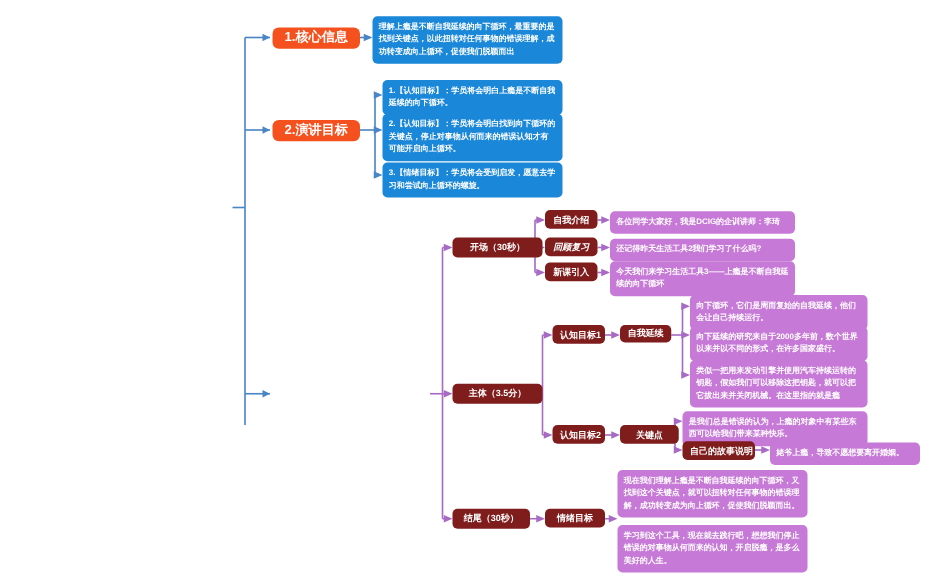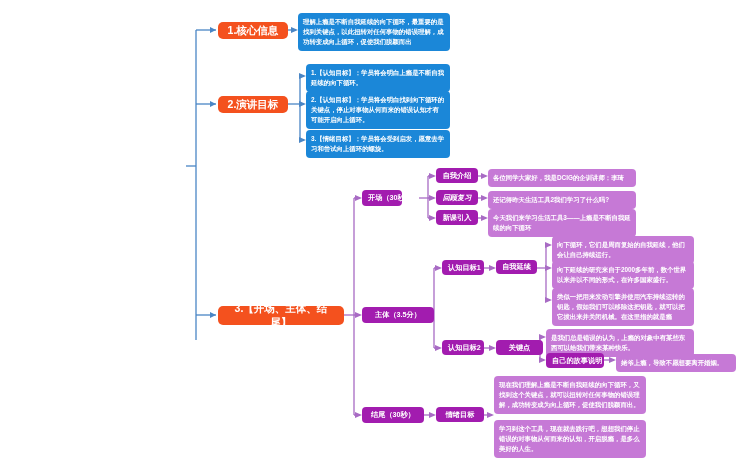--- a/index.html
+++ b/index.html
@@ -29,21 +29,21 @@
     padding:1px 7px;justify-content:center;text-align:center;
   }
   
   .blue{
     background:#1b87d8;color:#ffffff;border-radius:4px;
     font-size:6.4px;line-height:1.55;font-weight:700;
     padding:4px 5px;
   }
   
   .plabel{
-    background:#a21caf;color:#ffffff;border-radius:4px;
+    background:#7f1d1d;color:#ffffff;border-radius:4px;
     font-size:7.2px;font-weight:700;line-height:1.3;
     padding:3px 6px;justify-content:flex-start;text-align:center;white-space:nowrap;
   }
   
   .pbody{
     background:#c679d6;color:#ffffff;border-radius:4px;
     font-size:6.4px;line-height:1.55;font-weight:700;
     padding:4px 5px;
   }
 </style>
@@ -190,25 +190,22 @@
   <div class="node blue" style="left:306px;top:64px;width:144px;">
     <span class="txt">1.【认知目标】：学员将会明白上瘾是不断自我延续的向下循环。</span>
   </div>
   <div class="node blue" style="left:306px;top:91px;width:144px;">
     <span class="txt">2.【认知目标】：学员将会明白找到向下循环的关键点，停止对事物从何而来的错误认知才有可能开启向上循环。</span>
   </div>
   <div class="node blue" style="left:306px;top:130px;width:144px;">
     <span class="txt">3.【情绪目标】：学员将会受到启发，愿意去学习和尝试向上循环的螺旋。</span>
   </div>
 
-  <div class="node orange" style="left:218px;top:306px;width:126px;height:19px;">
-    <span class="txt">3.【开场、主体、结尾】</span>
-  </div>
-
-  <div class="node plabel" style="left:362px;top:190px;width:40px;height:16px;">
+
+  <div class="node plabel" style="left:362px;top:190px;width:72px;height:16px;">
     <span class="txt">开场（30秒）</span>
   </div>
   <div class="node plabel" style="left:436px;top:168px;width:42px;height:15px;">
     <span class="txt">自我介绍</span>
   </div>
   <div class="node pbody" style="left:488px;top:169px;width:148px;">
     <span class="txt">各位同学大家好，我是DCIG的企训讲师：李琦</span>
   </div>
   <div class="node plabel" style="left:436px;top:190px;width:42px;height:15px;font-style:italic;">
     <span class="txt">回顾复习</span>

